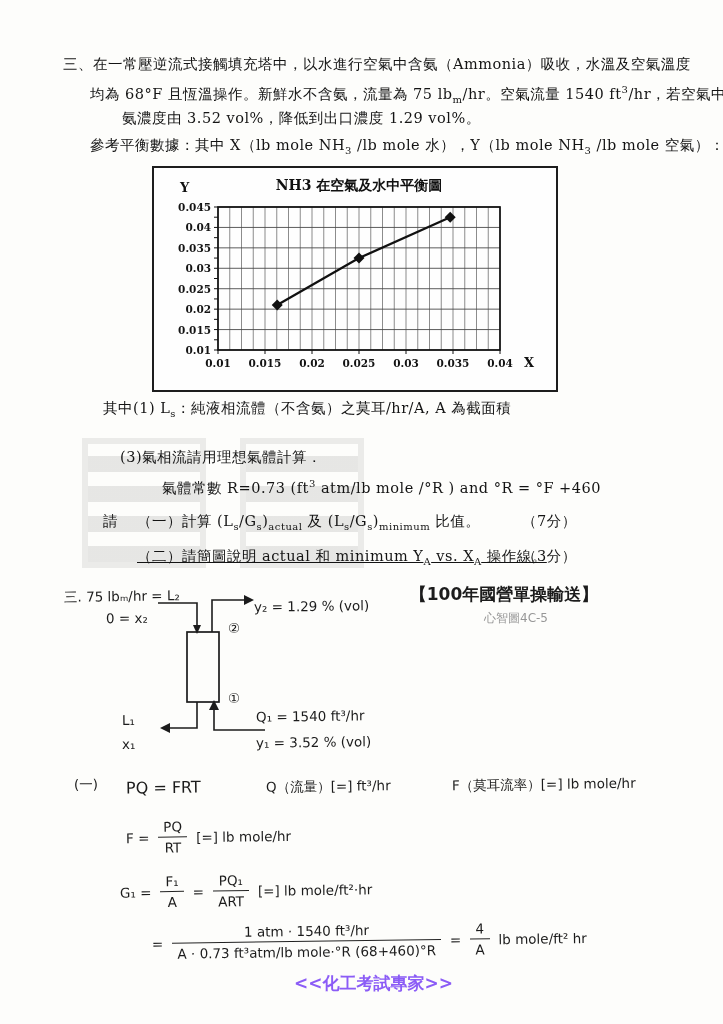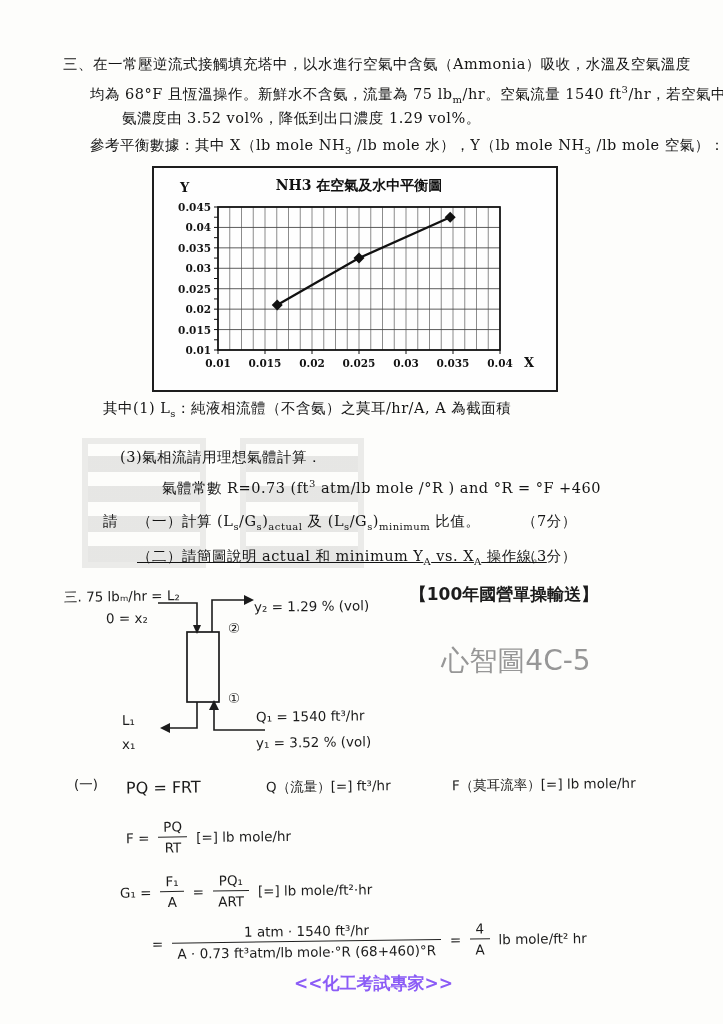--- a/index.html
+++ b/index.html
@@ -20,21 +20,21 @@
   .chart-box{position:absolute;left:152px;top:166px;width:402px;height:222px;
              border:2px solid #1d1d1d;background:#fefefe;z-index:1;}
   .chart-box svg{display:block;}
   .tick{font:bold 10.5px "DejaVu Serif",serif;fill:#141414;}
   .ctitle{font:bold 14px "DejaVu Serif",serif;fill:#101010;}
   .caxis{font:bold 13px "DejaVu Serif",serif;fill:#101010;}
   
   .tag-source{position:absolute;left:376px;top:583px;width:256px;text-align:center;
               font-family:"DejaVu Sans",sans-serif;font-weight:bold;font-size:17px;color:#1c1c1c;z-index:1;white-space:nowrap;}
   .tag-mindmap{position:absolute;left:388px;top:610px;width:256px;text-align:center;
-              font-family:"DejaVu Sans",sans-serif;font-size:28px;color:#979797;z-index:1;white-space:nowrap;margin-top:32px;}
+              font-family:"DejaVu Sans",sans-serif;font-size:12px;color:#979797;z-index:1;white-space:nowrap;}
   
   .hw{position:absolute;font-family:"DejaVu Sans",sans-serif;font-size:13.5px;color:#1c1c1c;
       white-space:nowrap;transform:rotate(-.8deg);z-index:1;}
   .hw.big{font-size:16px;}
   .eqrow{display:flex;align-items:center;gap:9px;}
   .frac{display:inline-block;text-align:center;vertical-align:middle;}
   .frac .num{display:block;padding:0 5px 2px;}
   .frac .den{display:block;border-top:1.5px solid #222;padding:2px 5px 0;}
   .diagram-svg{position:absolute;left:58px;top:580px;z-index:1;}
   

